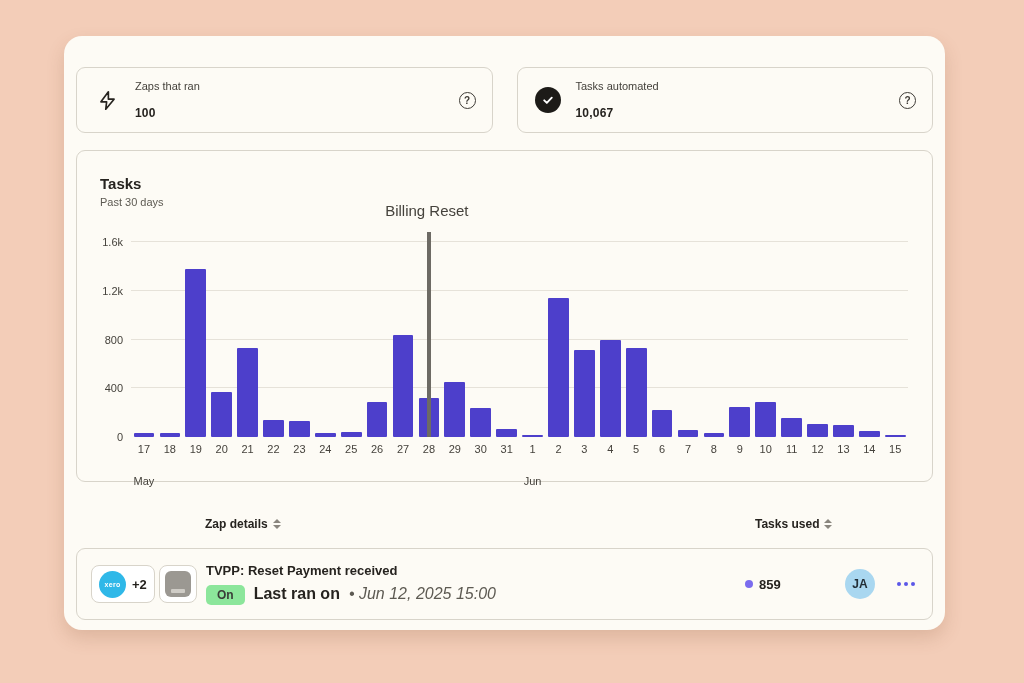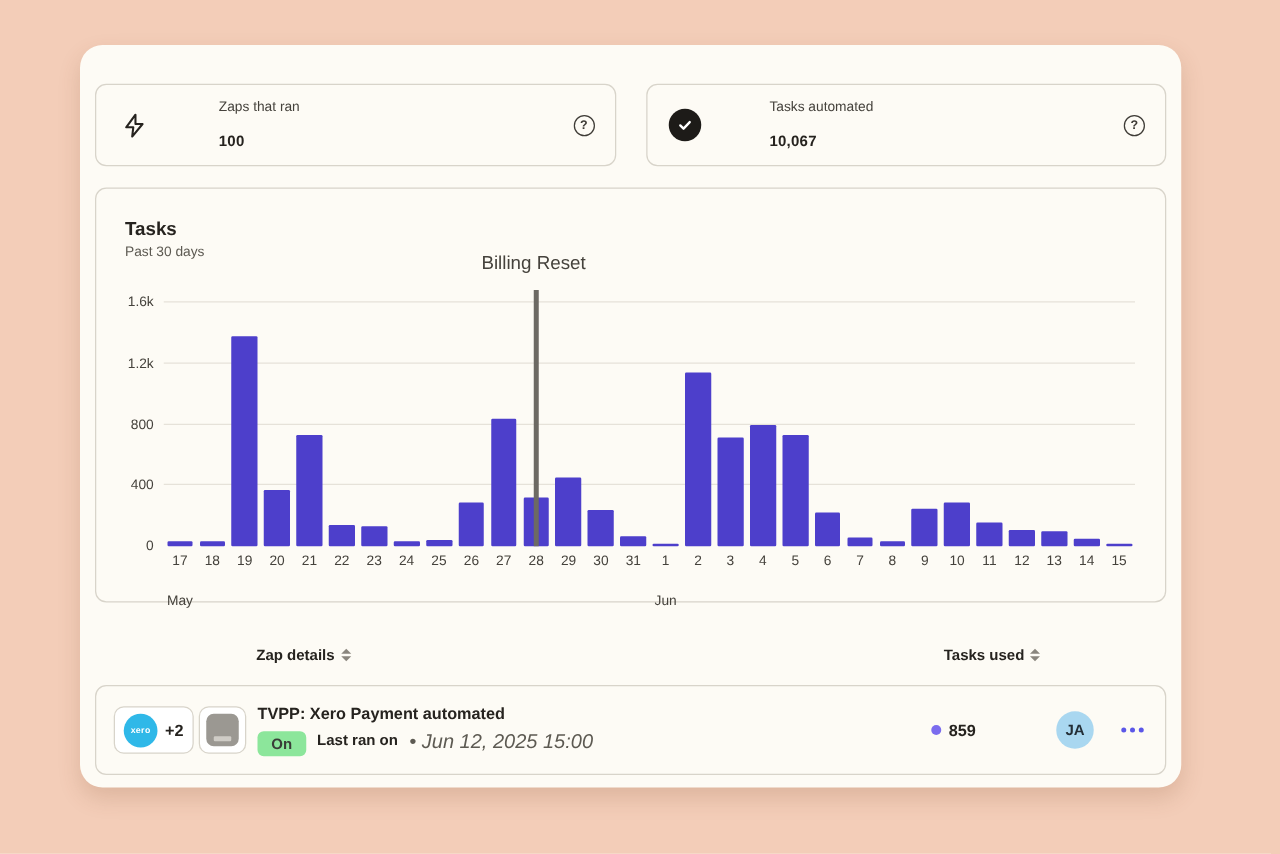--- a/index.html
+++ b/index.html
@@ -14,21 +14,21 @@
 
   .panel{position:absolute; left:64px; top:36px; width:881px; height:594px;
     background:var(--panel-bg); border-radius:18px; box-shadow:0 8px 18px rgba(120,70,40,.18);}
 
   
   .stats{position:absolute; left:12px; right:12px; top:31px; display:flex; gap:24px;}
   .stat-card{flex:1; height:66px; border:1px solid var(--card-border); border-radius:9px;
     background:var(--panel-bg); display:flex; align-items:center; padding:0 16px;}
   .stat-icon{width:28px; height:28px; display:flex; align-items:center; justify-content:center; margin-right:14px;}
   .check-circle{width:26px; height:26px; border-radius:50%; background:#1d1b18; display:flex; align-items:center; justify-content:center;}
-  .stat-text{display:flex; flex-direction:column; gap:14px;margin-left:40px;}
+  .stat-text{display:flex; flex-direction:column; gap:14px;}
   .stat-label{font-size:11px; color:#45423c;}
   .stat-value{font-size:12px; font-weight:bold; letter-spacing:.2px;}
   .help{margin-left:auto; width:17px; height:17px; border:1.5px solid #3e3b36; border-radius:50%;
     font-size:10px; font-weight:bold; color:#3e3b36; display:flex; align-items:center; justify-content:center; cursor:pointer;}
 
   
   .chart-card{position:absolute; left:12px; right:12px; top:114px; height:332px;
     border:1px solid var(--card-border); border-radius:9px; background:var(--panel-bg);}
   .chart-title{position:absolute; left:23px; top:24px; font-size:15px; font-weight:bold;}
   .chart-subtitle{position:absolute; left:23px; top:45px; font-size:11px; color:var(--text-gray);}
@@ -61,21 +61,21 @@
   .xero-circle{width:27px; height:27px; border-radius:50%; background:#2fb8e8; color:#fff; font-size:7px; font-weight:bold;
     display:flex; align-items:center; justify-content:center; letter-spacing:.3px;}
   .plus-more{font-size:13px; font-weight:bold; color:#26231f;}
   .gray-box{border:1px solid var(--card-border); border-radius:8px; background:#fff; width:38px; height:38px; display:flex; align-items:center; justify-content:center;}
   .gray-app{width:26px; height:26px; border-radius:6px; background:#9b9892; display:flex; align-items:flex-end; justify-content:center; padding-bottom:4px;}
   .gray-app span{display:block; width:14px; height:4px; border-radius:1px; background:#cfccc6;}
   .zap-main{position:absolute; left:129px; top:14px;}
   .zap-title{font-size:13px; font-weight:bold; margin-bottom:7px;}
   .zap-sub{display:flex; align-items:flex-start; gap:9px;}
   .on-badge{background:var(--on-bg); color:#3a3d38; font-size:12px; font-weight:bold; padding:3px 11px; border-radius:5px;}
-  .last-ran-label{font-size:12px; font-weight:bold;}
+  .last-ran-label{font-size:16px; font-weight:bold;}
   .last-ran-value{font-size:16px; color:var(--text-gray);font-style:italic;}
   .tasks-used{position:absolute; left:668px; top:0; height:100%; display:flex; align-items:center; gap:6px;}
   .tasks-dot{width:8px; height:8px; border-radius:50%; background:var(--dot-purple);}
   .tasks-num{font-size:13px; font-weight:bold;}
   .avatar{position:absolute; left:768px; top:50%; transform:translateY(-50%); width:30px; height:30px; border-radius:50%;
     background:var(--avatar-bg); color:#232e36; font-size:12px; font-weight:bold; display:flex; align-items:center; justify-content:center; cursor:pointer;}
   .row-menu{position:absolute; left:814px; top:50%; transform:translateY(-50%); display:flex; gap:3px; padding:6px; cursor:pointer;}
   .row-menu i{width:4px; height:4px; border-radius:50%; background:var(--menu-purple);}
 </style>
 </head>
@@ -276,21 +276,21 @@
         <span class="xero-circle">xero</span>
         <span class="plus-more">+2</span>
       </div>
       <div class="gray-box">
         <span class="gray-app">
             <span></span>
           </span>
       </div>
     </div>
     <div class="zap-main">
-      <div class="zap-title">TVPP: Xero Payment automated</div>
+      <div class="zap-title">TVPP: Reset Payment received</div>
       <div class="zap-sub">
         <span class="on-badge">On</span>
         <span class="last-ran-label">Last ran on</span>
         <span class="last-ran-value">• Jun 12, 2025 15:00</span>
       </div>
     </div>
     <div class="tasks-used">
       <span class="tasks-dot"></span>
       <span class="tasks-num">859</span>
     </div>

